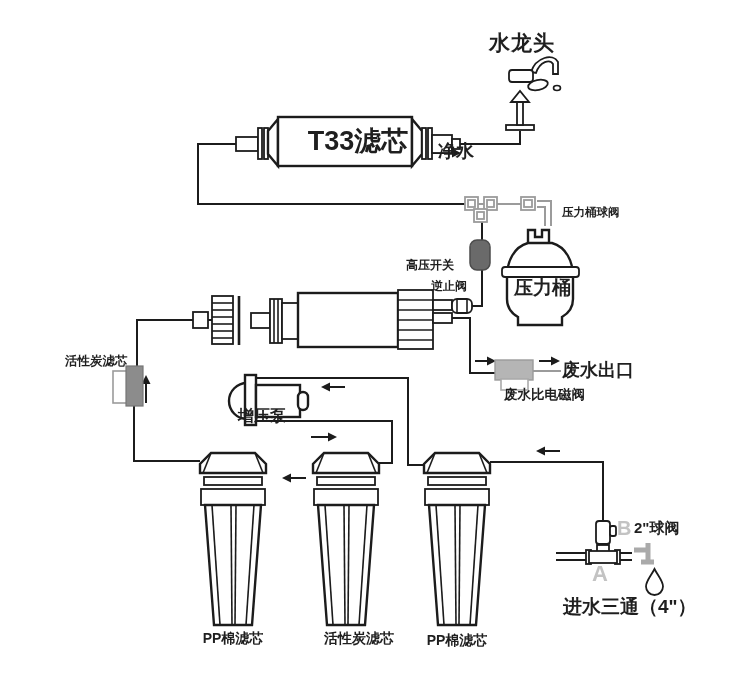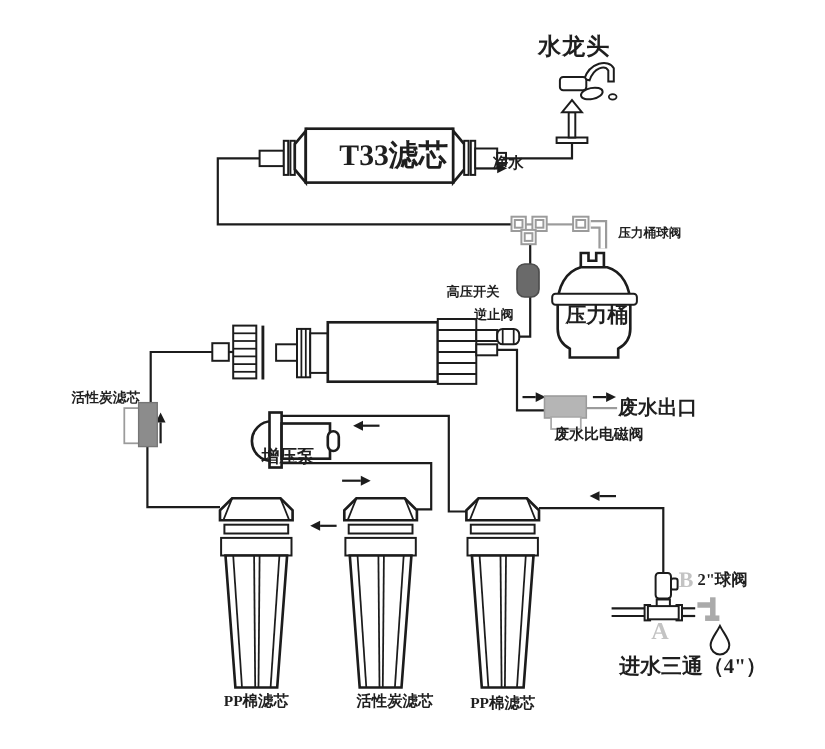--- a/index.html
+++ b/index.html
@@ -1,18 +1,18 @@
 <!DOCTYPE html>
 <html><head>
 <meta charset="utf-8">
 <style>
   html,body{margin:0;padding:0;background:#fff;}
   #stage{
     position:relative;width:750px;height:681px;background:#ffffff;overflow:hidden;
-    font-family:Liberation Serif, serif;color:#1a1a1a;border-radius:29px;
+    font-family:Liberation Sans, sans-serif;color:#1a1a1a;border-radius:29px;
   }
   .lbl{position:absolute;white-space:nowrap;font-weight:600;color:#1f1f1f;line-height:1.1;}
   .lbl.center{text-align:center;}
   .gray{color:#c3c3c3;}
   svg{position:absolute;left:0;top:0;}
   .pipe{stroke:#1c1c1c;stroke-width:2;fill:none;}
   .comp{stroke:#1c1c1c;stroke-width:2.4;fill:#ffffff;}
   .comp-thin{stroke:#1c1c1c;stroke-width:1.8;fill:#ffffff;}
   .detail{stroke:#1c1c1c;stroke-width:1.6;fill:none;}
   .grayline{stroke:#9b9b9b;stroke-width:2;fill:none;}
@@ -233,21 +233,21 @@
   </g>
   <g>
     <path class="comp-thin" d="M654.5,569 C651,576 646,581 646,586.5 A8.5,8.5 0 1 0 663,586.5 C663,581 658,576 654.5,569 Z"></path>
   </g>
 </svg>
 
 <div class="lbl" style="left:489px;top:31px;font-size:21px;letter-spacing:1px;">水龙头</div>
 
 <div class="lbl center" style="left:280px;top:127px;width:156px;font-size:27px;">T33滤芯</div>
 
-<div class="lbl" style="left:448px;top:142px;font-size:14px;">净水</div>
+<div class="lbl" style="left:438px;top:142px;font-size:18px;">净水</div>
 
 <div class="lbl" style="left:562px;top:206px;font-size:11.5px;">压力桶球阀</div>
 
 <div class="lbl" style="left:406px;top:259px;font-size:12px;">高压开关</div>
 
 <div class="lbl" style="left:514px;top:278px;font-size:19px;">压力桶</div>
 
 <div class="lbl" style="left:431px;top:280px;font-size:12px;">逆止阀</div>
 
 

